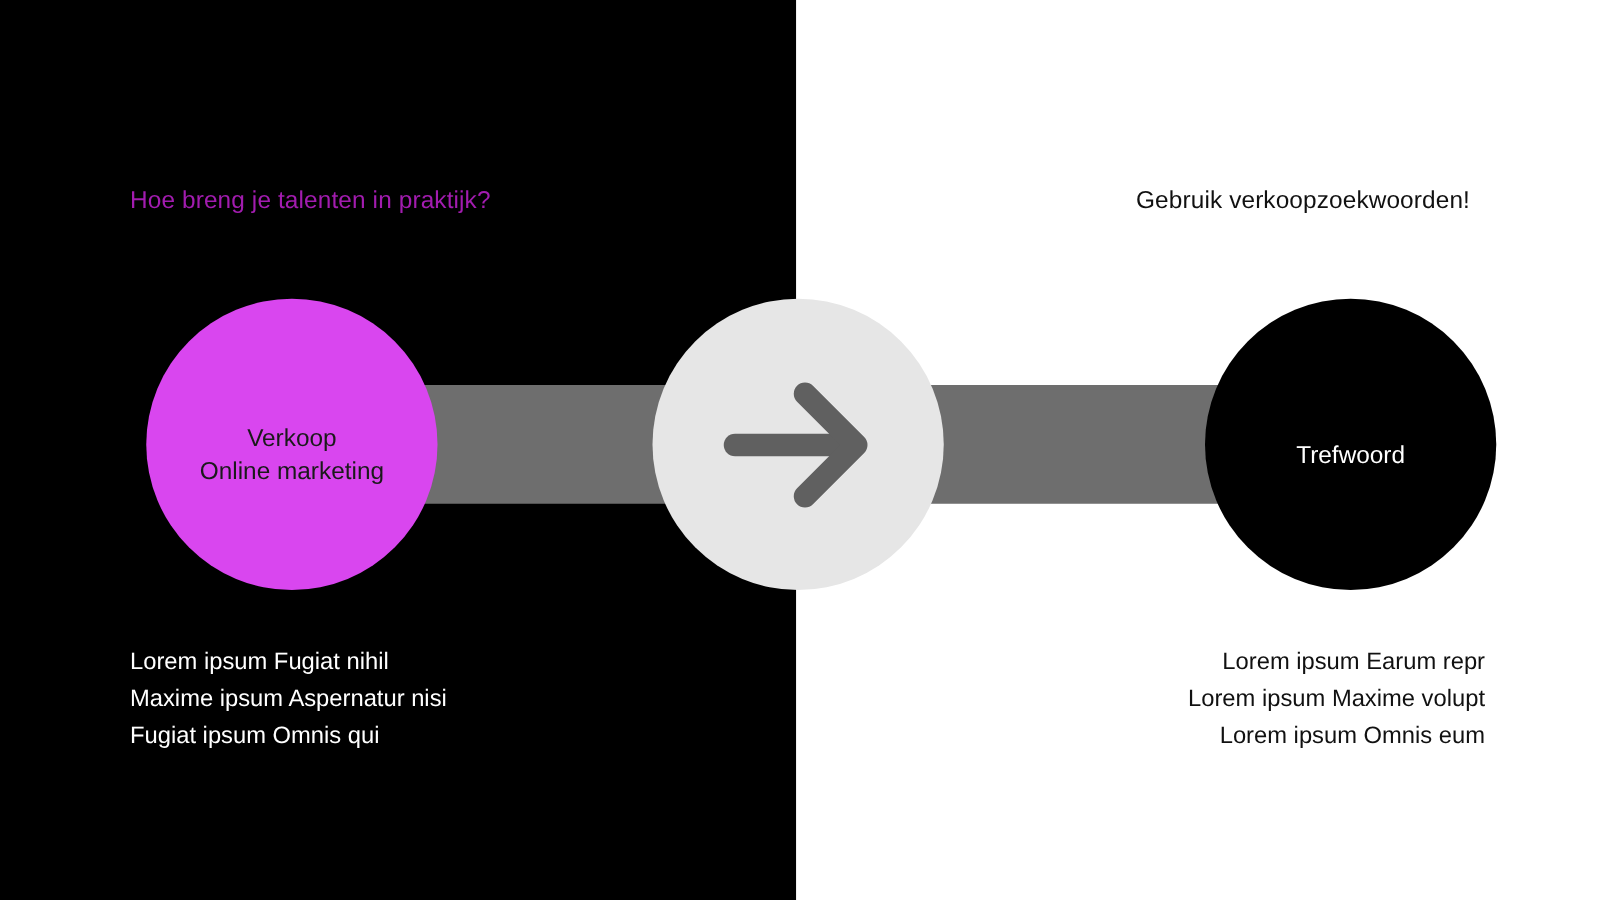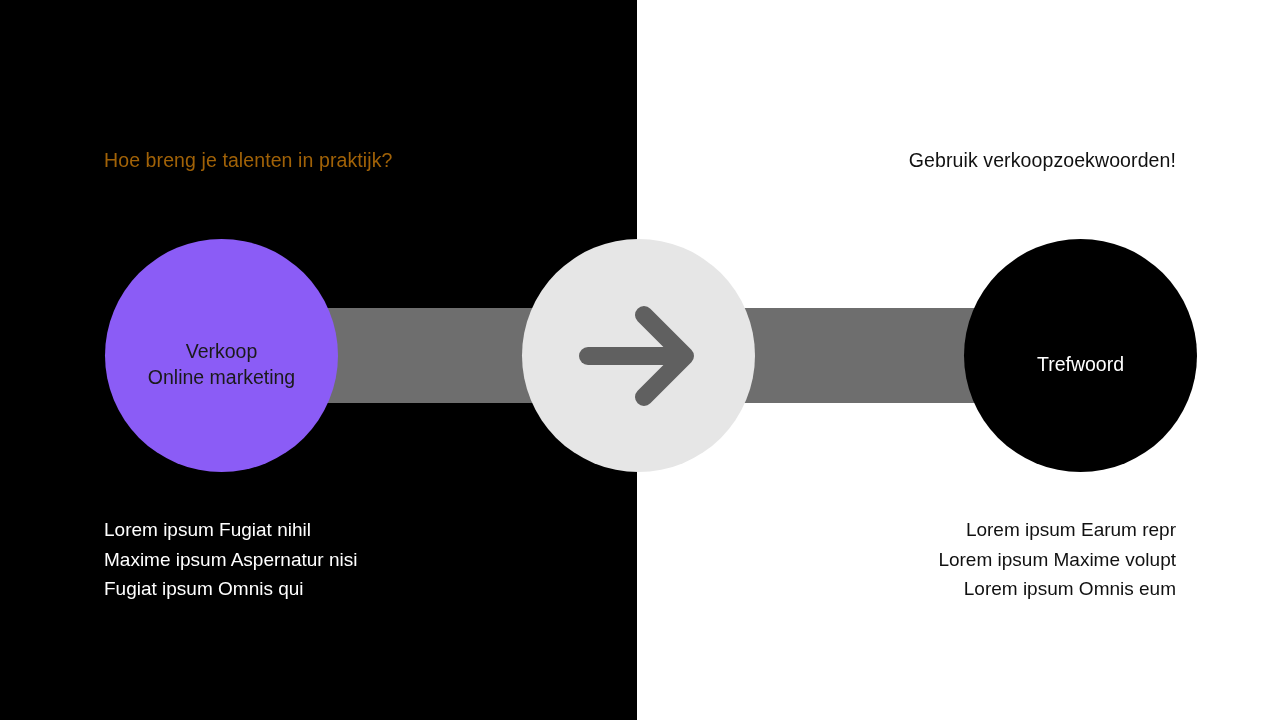--- a/index.html
+++ b/index.html
@@ -46,42 +46,42 @@
   .heading {
     position: absolute;
     top: 147px;
     font-size: 19.5px;
     line-height: 26px;
     letter-spacing: 0.1px;
     white-space: nowrap;
   }
   .heading-left {
     left: 104px;
-    color: #a16207;
+    color: #a21caf;
     text-align: right;
   }
   .heading-right {
     right: 104px;
     color: #111111;
     text-align: left;
   }
   
   .circle {
     position: absolute;
     width: 233px;
     height: 233px;
     border-radius: 50%;
     display: flex;
     align-items: center;
     justify-content: center;
     top: 239px;
   }
   .circle-left {
-    left: 105px;
-    background: #8b5cf6;
+    left: 117px;
+    background: #d946ef;
   }
   .circle-center {
     left: 522px;
     background: #e6e6e6;
   }
   .circle-right {
     left: 964px;
     background: #000000;
   }
   .circle-label {
@@ -106,21 +106,21 @@
     font-size: 19px;
     line-height: 29.5px;
     white-space: nowrap;
   }
   .body-left {
     left: 104px;
     color: #ffffff;
     text-align: left;
   }
   .body-right {
-    right: 104px;
+    right: 92px;
     color: #111111;
     text-align: right;
   }
   .body-text div { display: block; }
 </style>
 </head>
 <body>
 
 <div class="slide">
 

